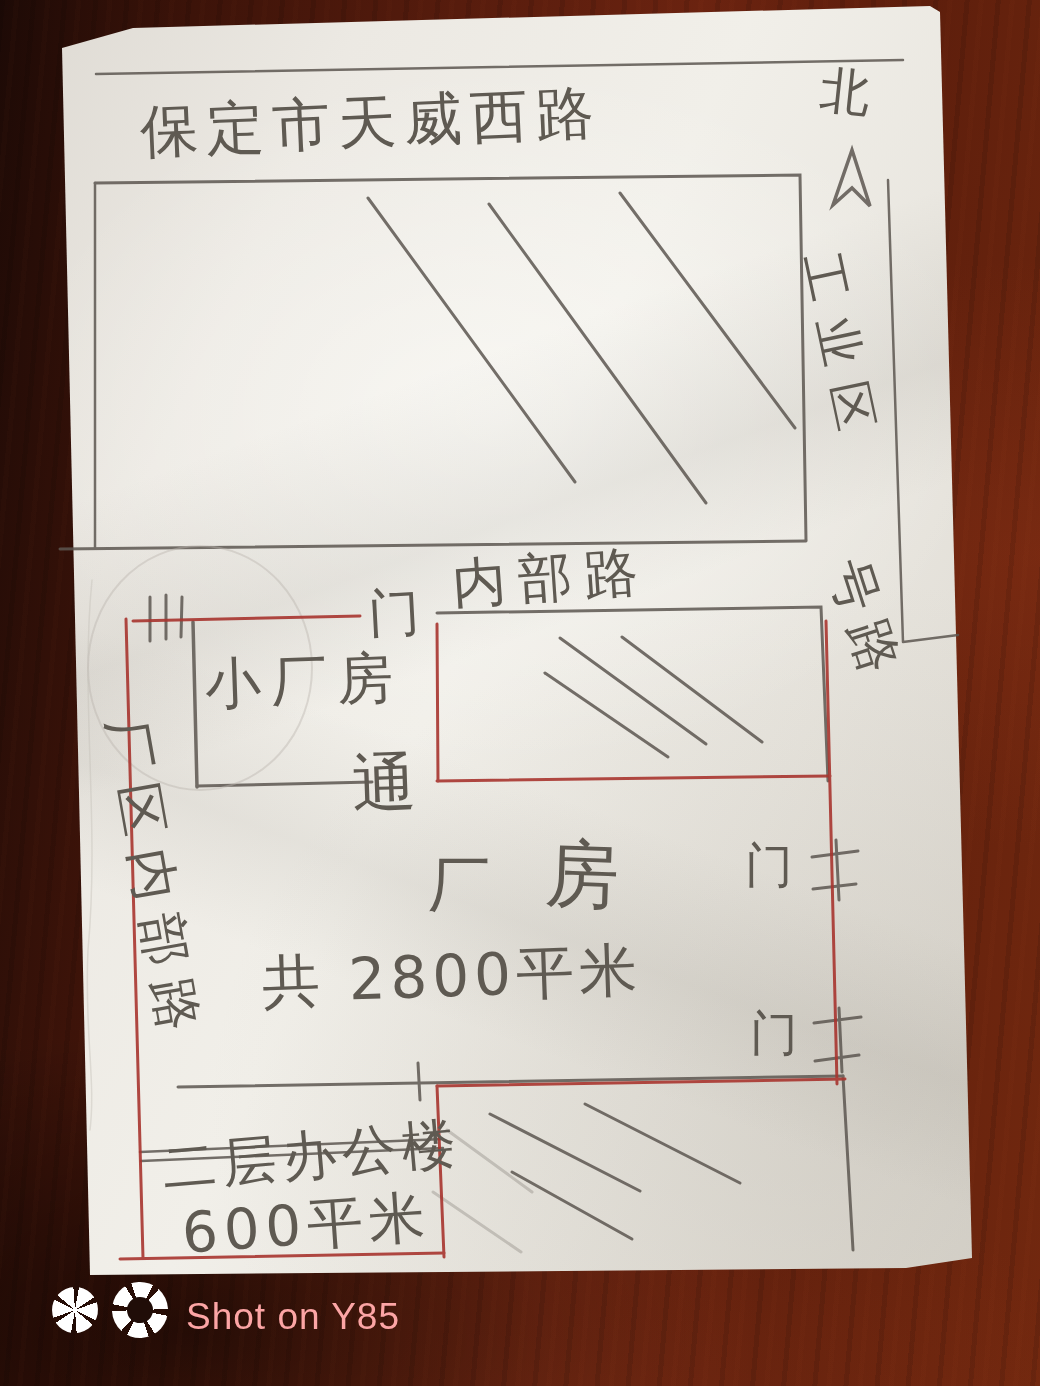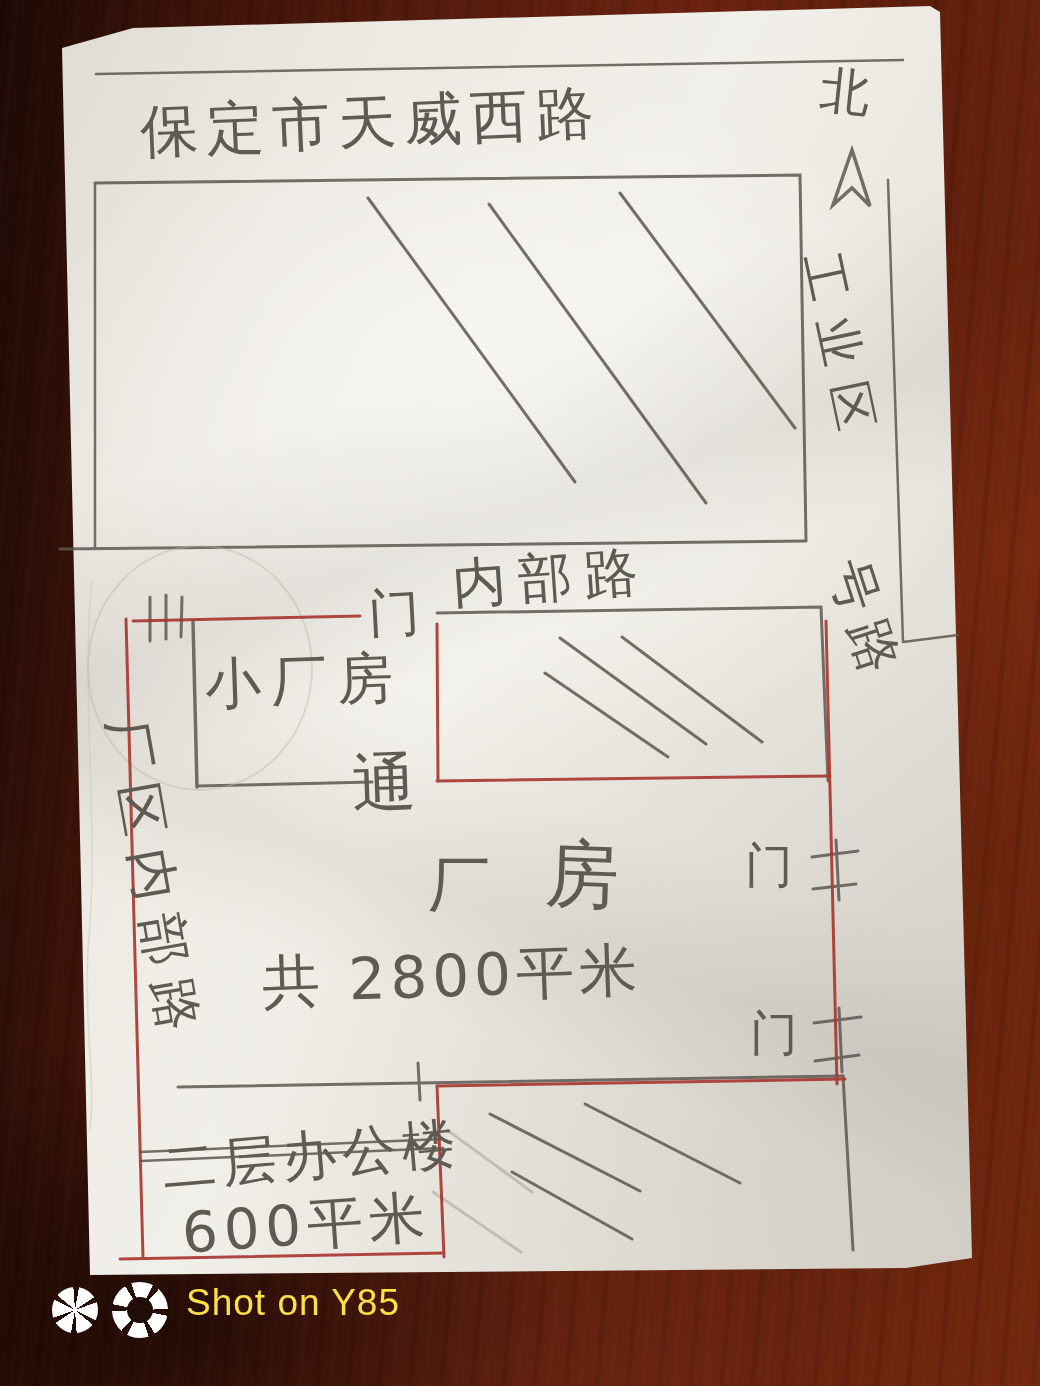--- a/index.html
+++ b/index.html
@@ -33,21 +33,21 @@
       linear-gradient(200deg, transparent 55%, rgba(120,115,105,.10) 63%, transparent 70%),
       linear-gradient(95deg, rgba(110,105,95,.14) 0 14px, transparent 24px);}
 
   svg.sketch{position:absolute;left:0;top:0;}
 
   
   .lbl{position:absolute;color:#5f5a52;white-space:pre;line-height:1.05;
        font-family:"DejaVu Sans",sans-serif;}
 
   
-  .wm{position:absolute;left:52px;top:1282px;display:flex;align-items:flex-start;gap:18px;color:#fde047;}
+  .wm{position:absolute;left:52px;top:1282px;display:flex;align-items:flex-end;gap:18px;color:#fca5a5;}
   .wm .icons{display:flex;align-items:center;gap:14px;}
   .ap{border-radius:50%;position:relative;
     background:conic-gradient(#fff 0 46deg,transparent 46deg 60deg,
       #fff 60deg 106deg,transparent 106deg 120deg,
       #fff 120deg 166deg,transparent 166deg 180deg,
       #fff 180deg 226deg,transparent 226deg 240deg,
       #fff 240deg 286deg,transparent 286deg 300deg,
       #fff 300deg 346deg,transparent 346deg 360deg);}
   .ap.small{width:46px;height:46px;transform:rotate(10deg);}
   .ap.big{width:56px;height:56px;transform:rotate(42deg);}

